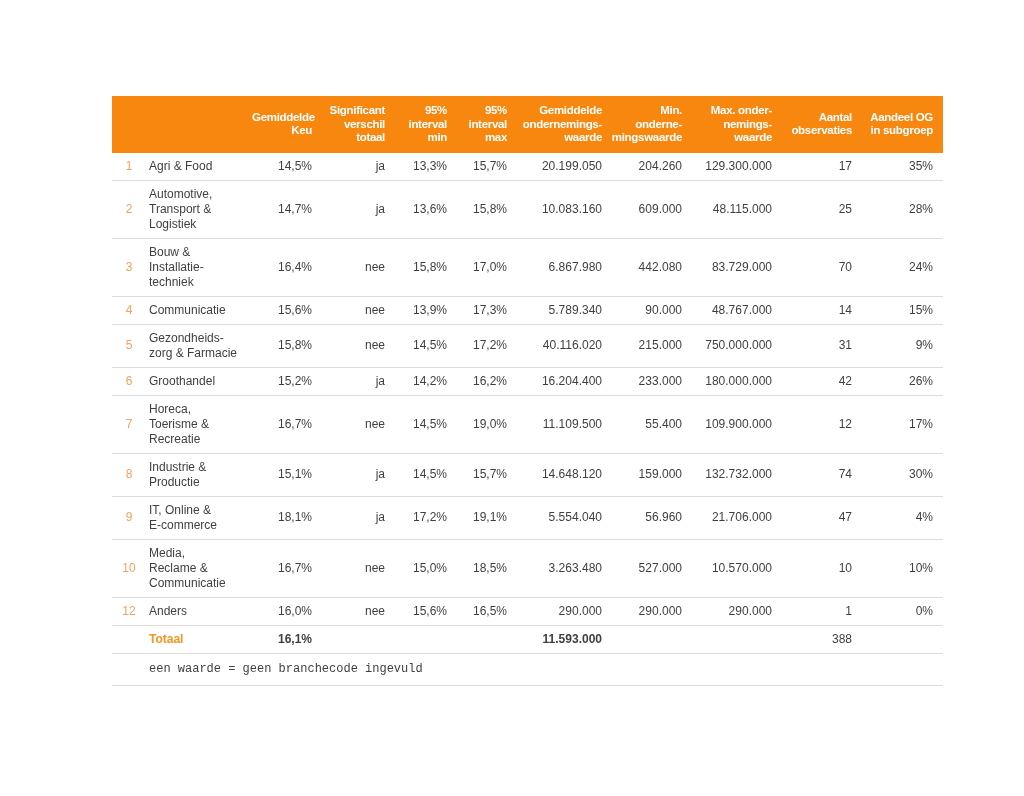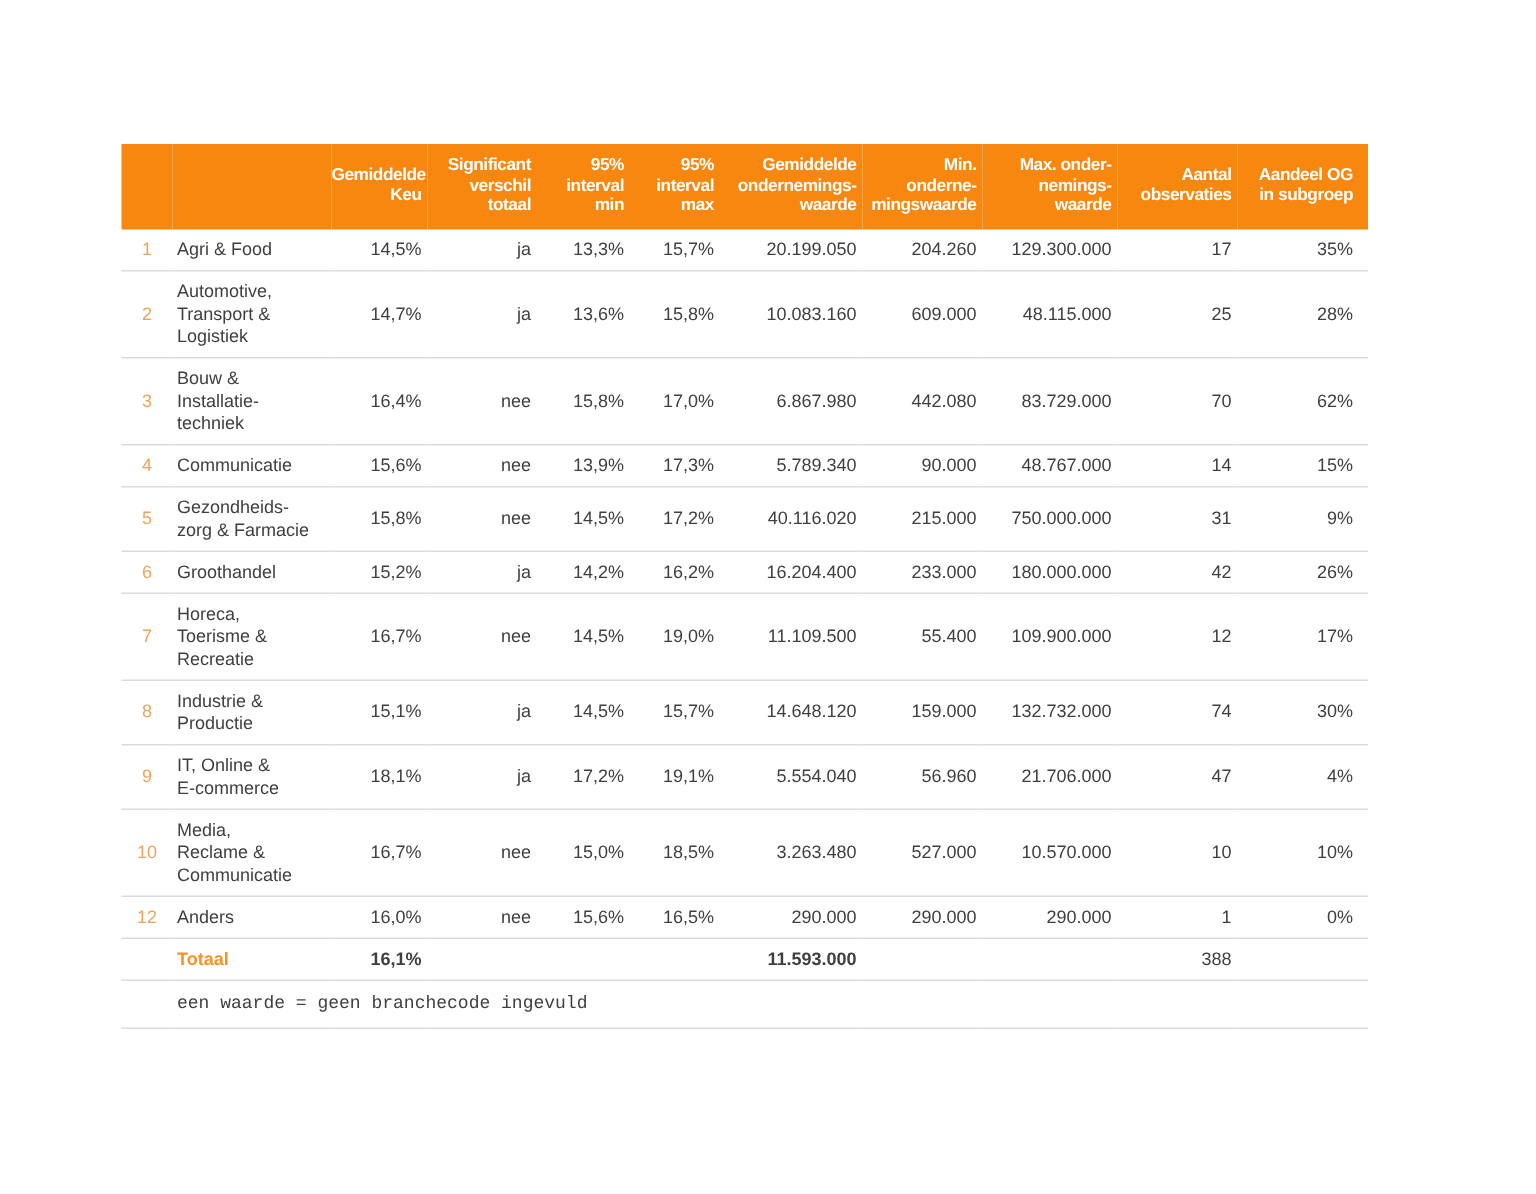--- a/index.html
+++ b/index.html
@@ -10,21 +10,21 @@
   }
   .page {
     position: relative;
     width: 1024px;
     height: 796px;
     background: #ffffff;
     overflow: hidden;
   }
   .report-table-wrap {
     position: absolute;
-    left: 81px;
+    left: 112px;
     top: 96px;
     width: 831px;
   }
   table.report {
     width: 831px;
     border-collapse: collapse;
     table-layout: fixed;
   }
   table.report th {
     background: #F8870F;
@@ -160,21 +160,21 @@
 Installatie-
 techniek</td>
     <td>16,4%</td>
     <td>nee</td>
     <td>15,8%</td>
     <td>17,0%</td>
     <td>6.867.980</td>
     <td>442.080</td>
     <td>83.729.000</td>
     <td>70</td>
-    <td class="last">62%</td>
+    <td class="last">24%</td>
   </tr>
           <tr>
     <td class="num">4</td>
     <td class="name">Communicatie</td>
     <td>15,6%</td>
     <td>nee</td>
     <td>13,9%</td>
     <td>17,3%</td>
     <td>5.789.340</td>
     <td>90.000</td>

